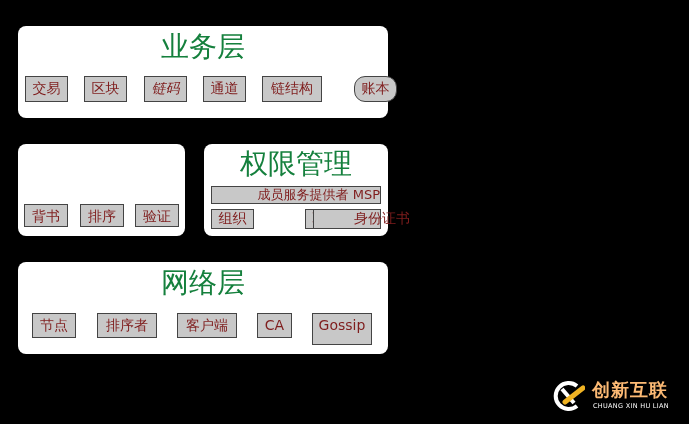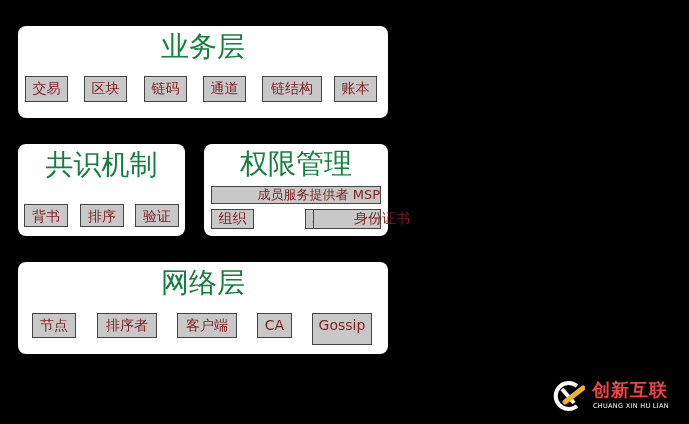--- a/index.html
+++ b/index.html
@@ -2,38 +2,37 @@
 <html><head>
 <meta charset="utf-8">
 <style>
   html,body{margin:0;padding:0;}
   body{width:689px;height:424px;background:#000;position:relative;overflow:hidden;font-family:"DejaVu Sans",sans-serif;}
   .panel{position:absolute;background:#fff;border-radius:8px;}
   .title{position:absolute;left:0;right:0;text-align:center;color:#15803d;font-size:28px;line-height:34px;}
   .tag{position:absolute;background:#c8c8c8;border:1.5px solid #444;box-sizing:border-box;color:#7f1d1d;font-size:14px;text-align:center;line-height:22px;white-space:nowrap;}
   .logo{position:absolute;left:553px;top:376px;width:130px;height:40px;}
   .logo .mark{position:absolute;left:0;top:4px;width:32px;height:32px;}
-  .logo .cn{position:absolute;left:39px;top:2px;color:#ef4444;font-size:18px;font-weight:bold;letter-spacing:1px;}
+  .logo .cn{position:absolute;left:39px;top:2px;color:#fdba74;font-size:18px;font-weight:bold;letter-spacing:1px;}
   .logo .en{position:absolute;left:40px;top:26px;color:#fff;font-size:6.5px;letter-spacing:0.3px;}
 </style>
 </head>
 <body>
 
 <div class="panel" style="left:18px;top:26px;width:370px;height:92px;">
   <div class="title" style="top:4px;">业务层</div>
   <div class="tag" style="left:7px;top:50px;width:43px;height:26px;">交易</div>
   <div class="tag" style="left:66px;top:50px;width:43px;height:26px;">区块</div>
-  <div class="tag" style="left:126px;top:50px;width:43px;height:26px;">链码</div>
+  <div class="tag" style="left:126px;top:50px;width:43px;height:26px;font-style:italic;">链码</div>
   <div class="tag" style="left:185px;top:50px;width:43px;height:26px;">通道</div>
   <div class="tag" style="left:244px;top:50px;width:60px;height:26px;">链结构</div>
-  <div class="tag" style="left:316px;top:50px;width:43px;height:26px;">账本</div>
+  <div class="tag" style="left:336px;top:50px;width:43px;height:26px;border-radius:11px;">账本</div>
 </div>
 
 <div class="panel" style="left:18px;top:144px;width:167px;height:92px;">
-  <div class="title" style="top:4px;">共识机制</div>
   <div class="tag" style="left:6px;top:60px;width:44px;height:23px;">背书</div>
   <div class="tag" style="left:62px;top:60px;width:44px;height:23px;">排序</div>
   <div class="tag" style="left:117px;top:60px;width:44px;height:23px;">验证</div>
 </div>
 
 <div class="panel" style="left:204px;top:144px;width:184px;height:92px;">
   <div class="title" style="top:3px;">权限管理</div>
   <div class="tag" style="left:7px;top:42px;width:170px;height:18px;line-height:15px;font-size:13px;text-align:right;">成员服务提供者 MSP</div>
   <div class="tag" style="left:7px;top:65px;width:43px;height:20px;line-height:17px;">组织</div>
   <div class="tag" style="left:58px;top:65px;width:43px;height:20px;line-height:17px;margin-left:43px;">联盟</div>

